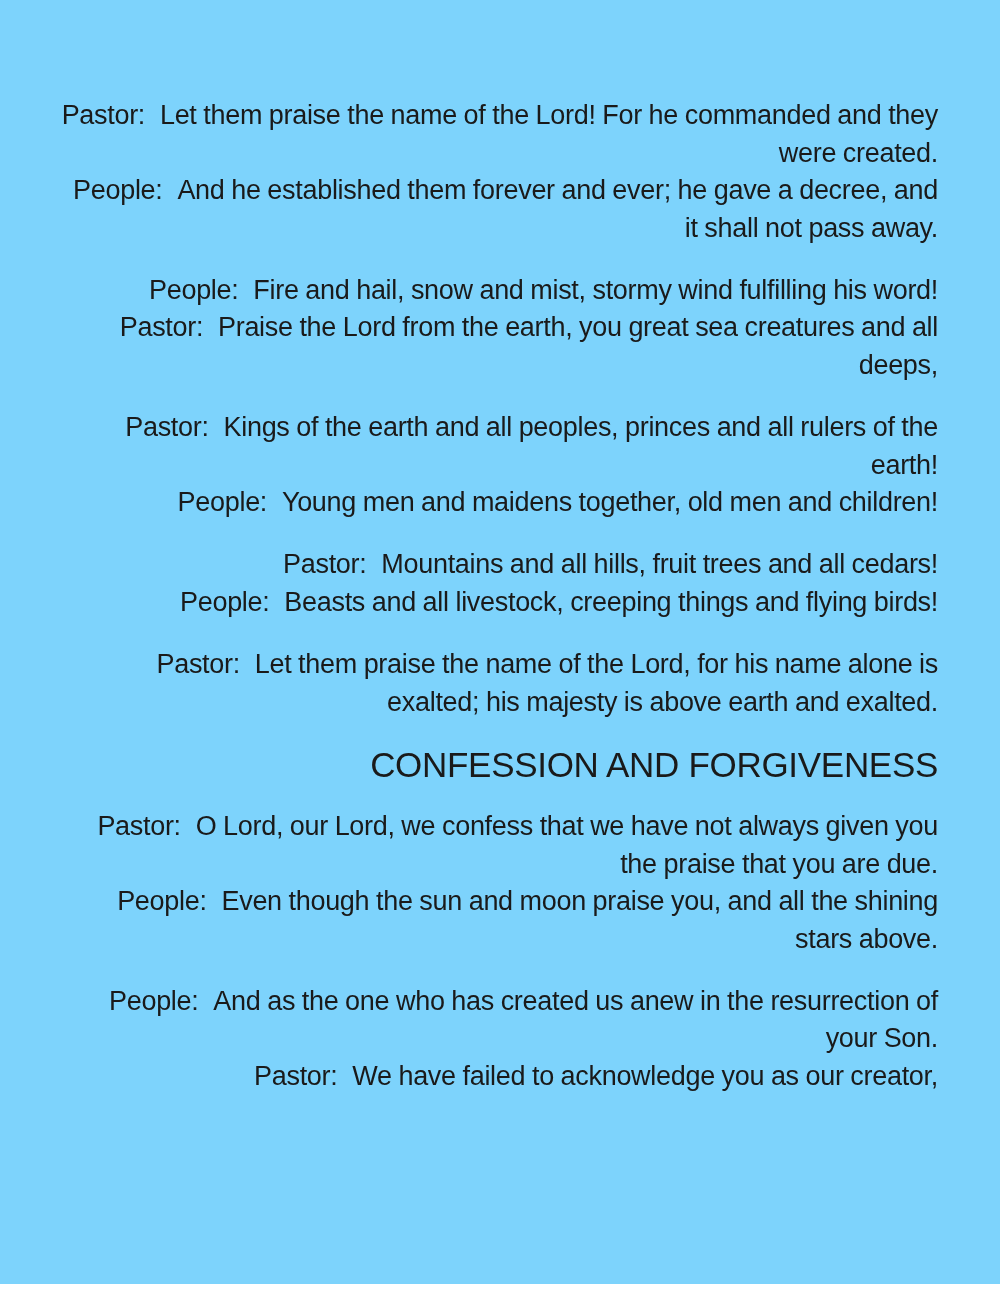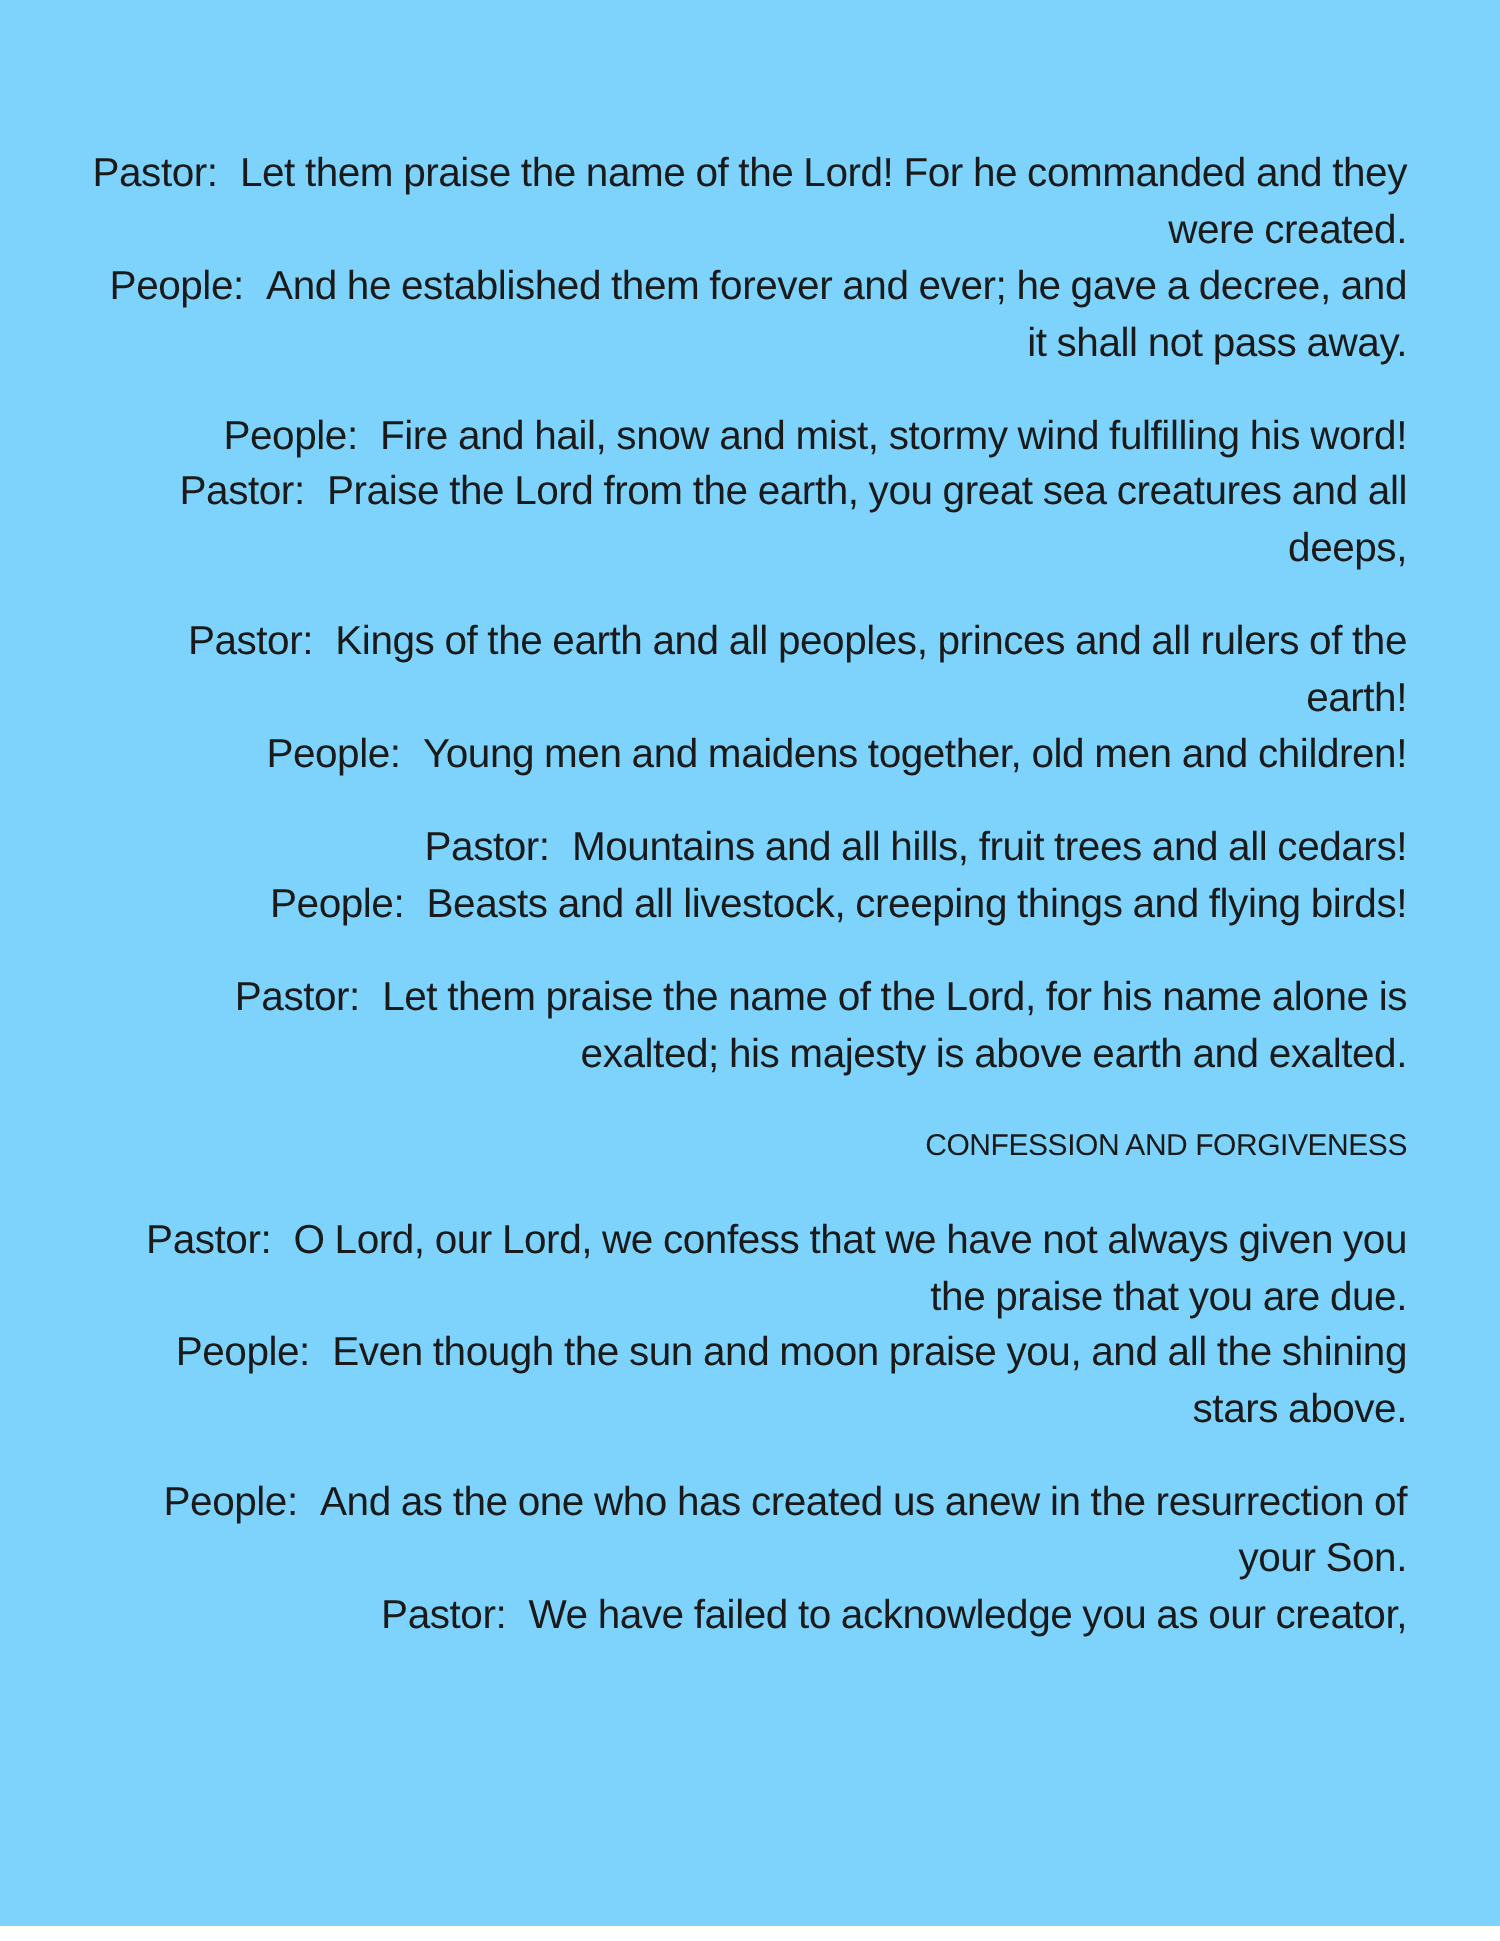--- a/index.html
+++ b/index.html
@@ -35,21 +35,21 @@
   .pastor-line {
     font-weight: 400;
   }
   .people-line {
     font-weight: 400;
   }
   .label {
     margin-right: 0.55em;
   }
   .heading {
-    font-size: 20px;
+    font-size: 35px;
     line-height: 37.6px;
     letter-spacing: -0.3px;
     font-weight: 400;
     margin: 0 0 24.5px 0;
   }
 </style>
 </head>
 <body>
 
 <div class="page">

